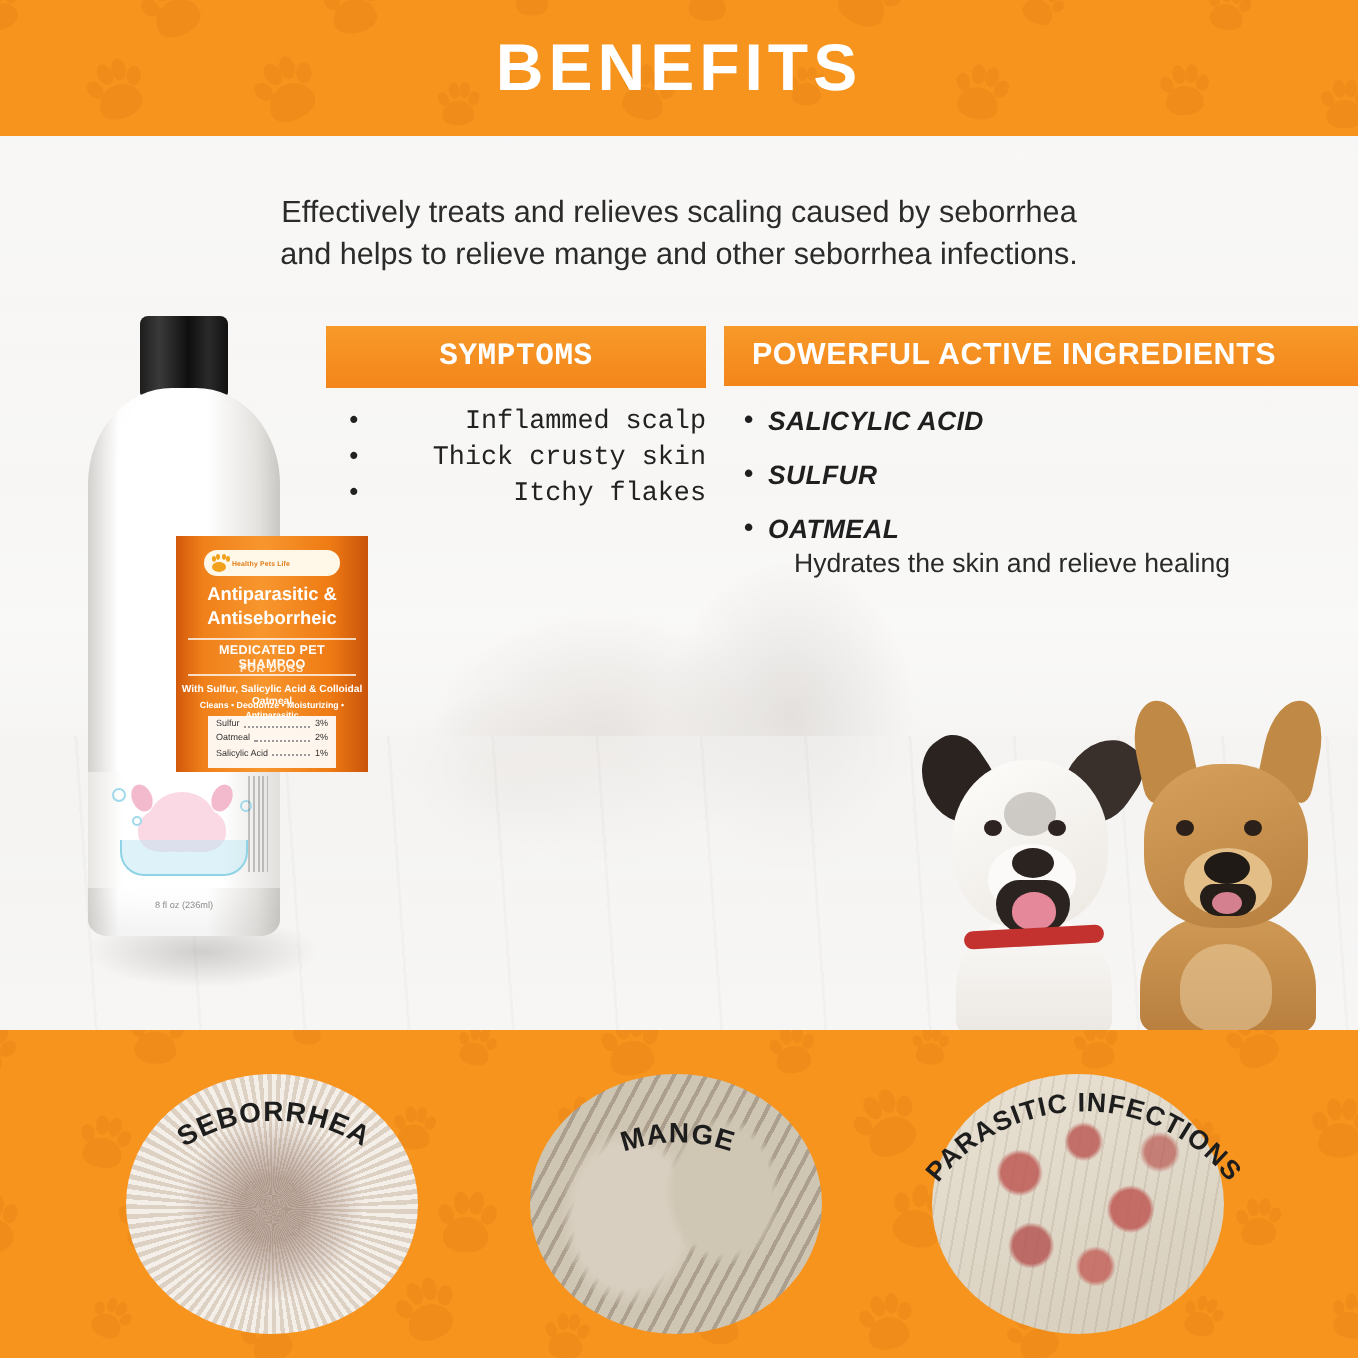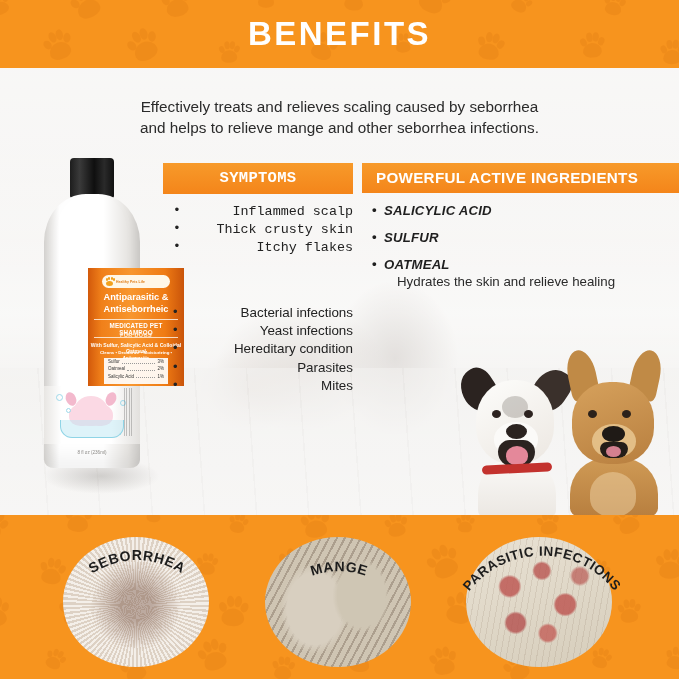--- a/index.html
+++ b/index.html
@@ -462,27 +462,20 @@
   <div class="col col-left">
     <div class="bar">SYMPTOMS</div>
     <ul class="bullets">
       <li>Inflammed scalp</li>
       <li>Thick crusty skin</li>
       <li>Itchy flakes</li>
     </ul>
   </div>
 
   <div class="col" style="left:163px; top:295px; width:190px;">
-    <ul class="bullets">
-      <li>Bacterial infections</li>
-      <li>Yeast infections</li>
-      <li>Hereditary condition</li>
-      <li>Parasites</li>
-      <li>Mites</li>
-    </ul>
   </div>
 
   <div class="col col-right">
     <div class="bar wide">POWERFUL ACTIVE INGREDIENTS</div>
     <div class="ing-list">
       <div class="ing">
         <div class="ing-name">SALICYLIC ACID</div>
       </div>
       <div class="ing">
         <div class="ing-name">SULFUR</div>

